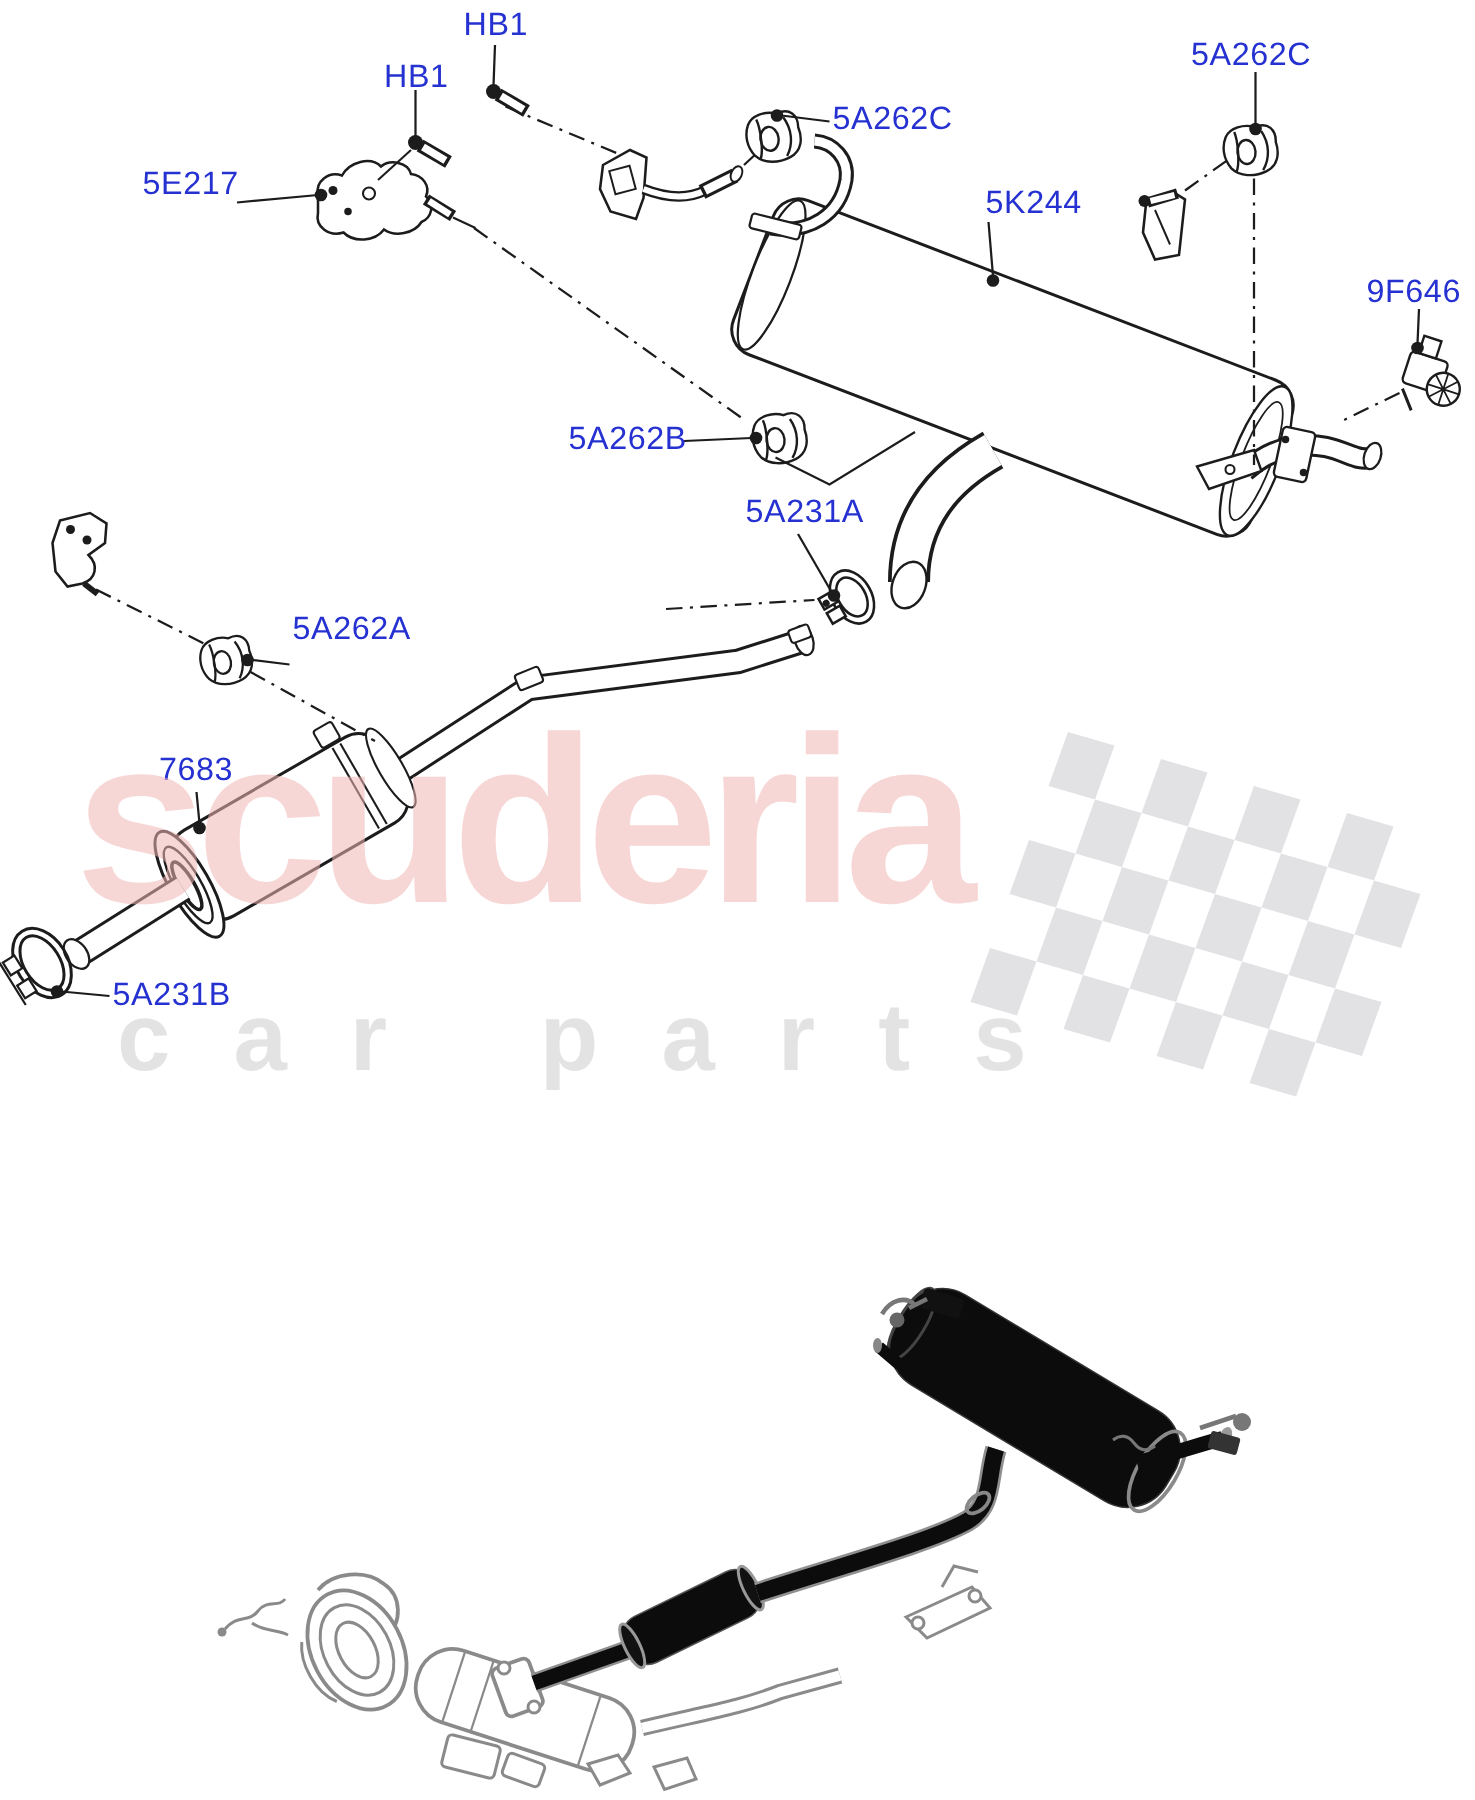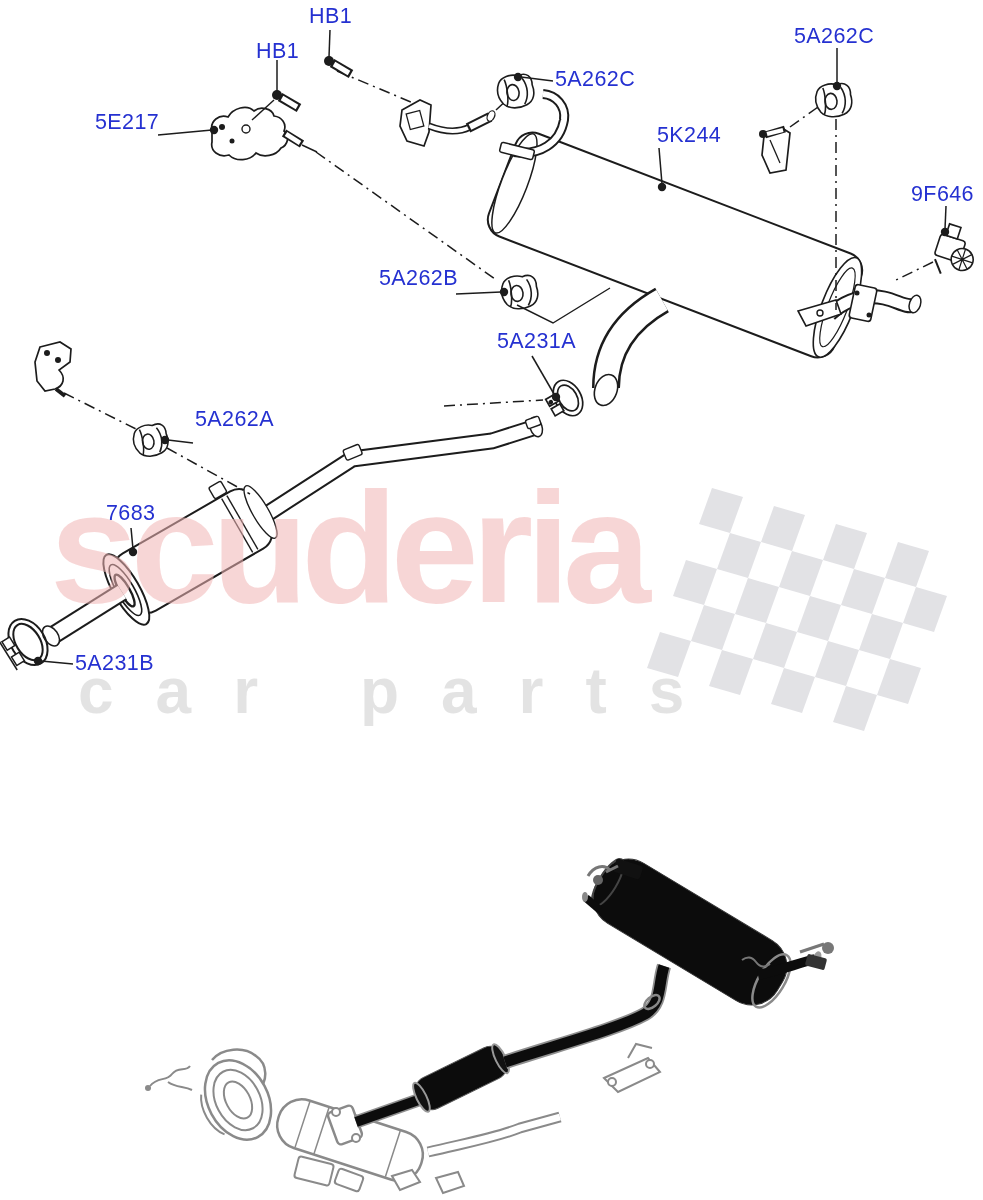--- a/index.html
+++ b/index.html
@@ -300,20 +300,20 @@
   </svg>
 
   <div class="labels">
     <div class="lbl" style="left:309px;top:6px">HB1</div>
     <div class="lbl" style="left:256px;top:41px">HB1</div>
     <div class="lbl" style="left:95px;top:112px">5E217</div>
     <div class="lbl" style="left:555px;top:69px">5A262C</div>
     <div class="lbl" style="left:794px;top:26px">5A262C</div>
     <div class="lbl" style="left:657px;top:125px">5K244</div>
     <div class="lbl" style="left:911px;top:184px">9F646</div>
-    <div class="lbl" style="left:379px;top:268px">5A262B</div>
+    <div class="lbl" style="left:379px;top:282px">5A262B</div>
     <div class="lbl" style="left:497px;top:331px">5A231A</div>
     <div class="lbl" style="left:195px;top:409px">5A262A</div>
     <div class="lbl" style="left:106px;top:503px">7683</div>
     <div class="lbl" style="left:75px;top:653px">5A231B</div>
   </div>
 
 </div>
 
 </body></html>

